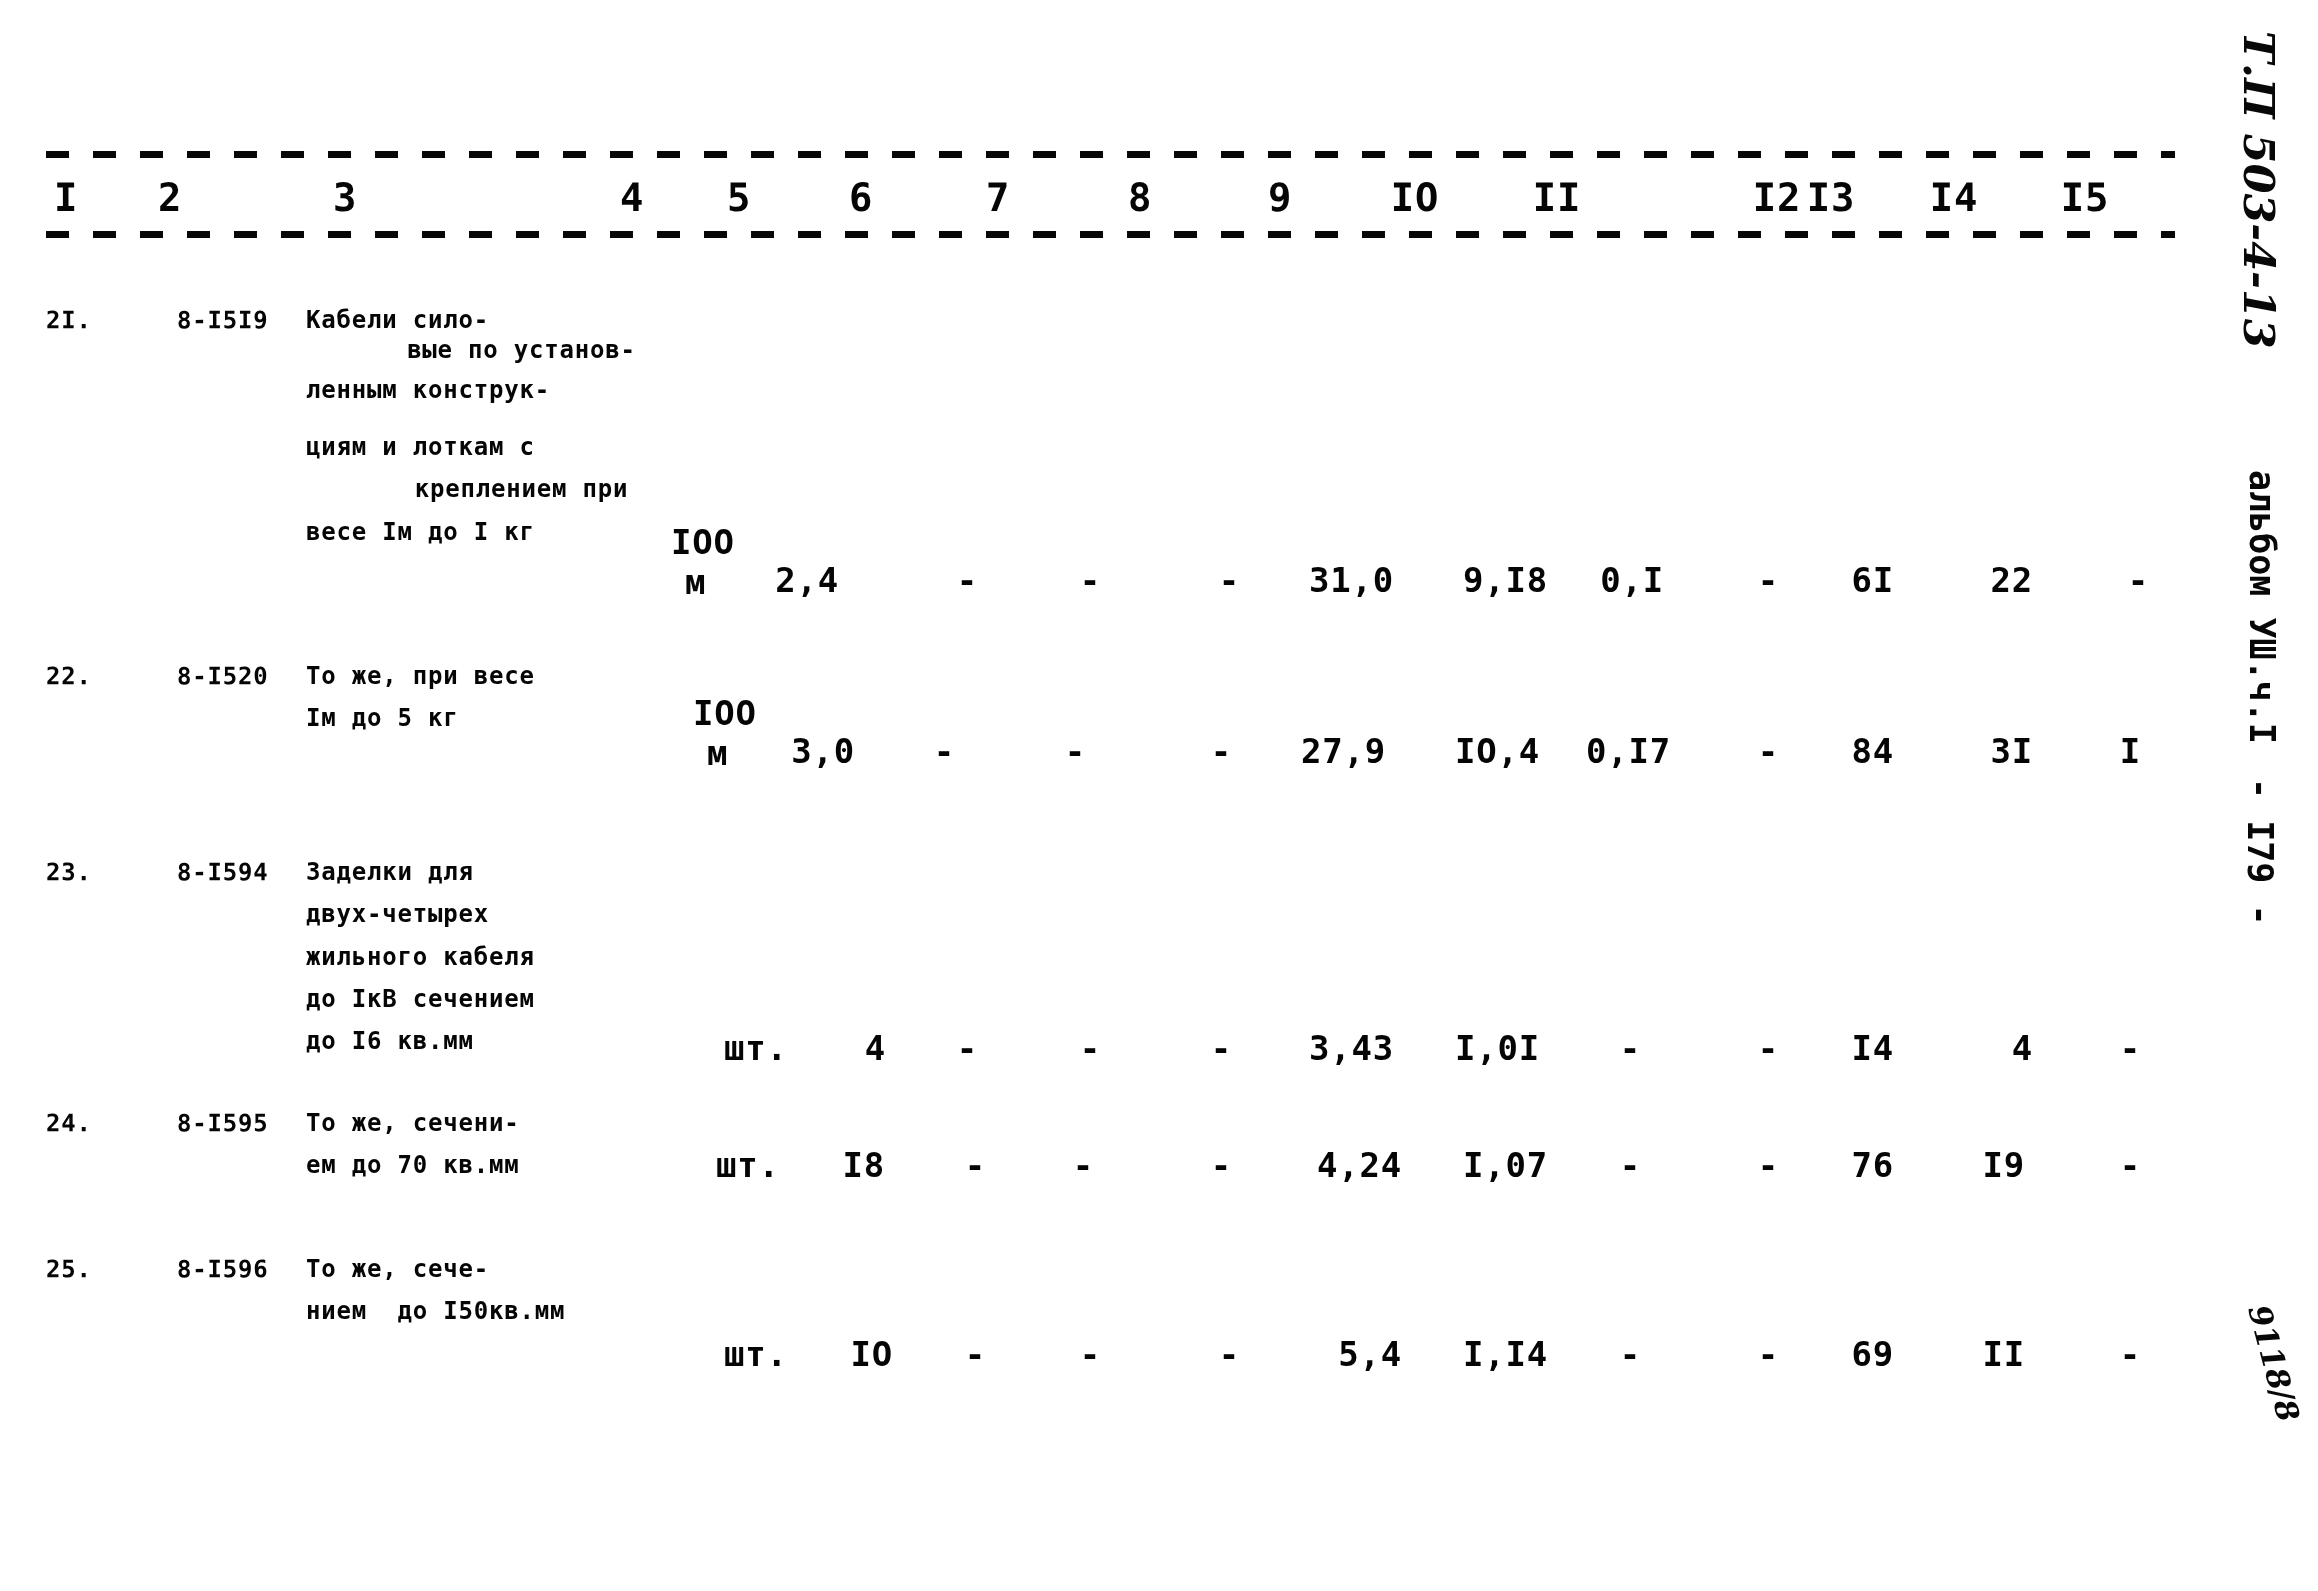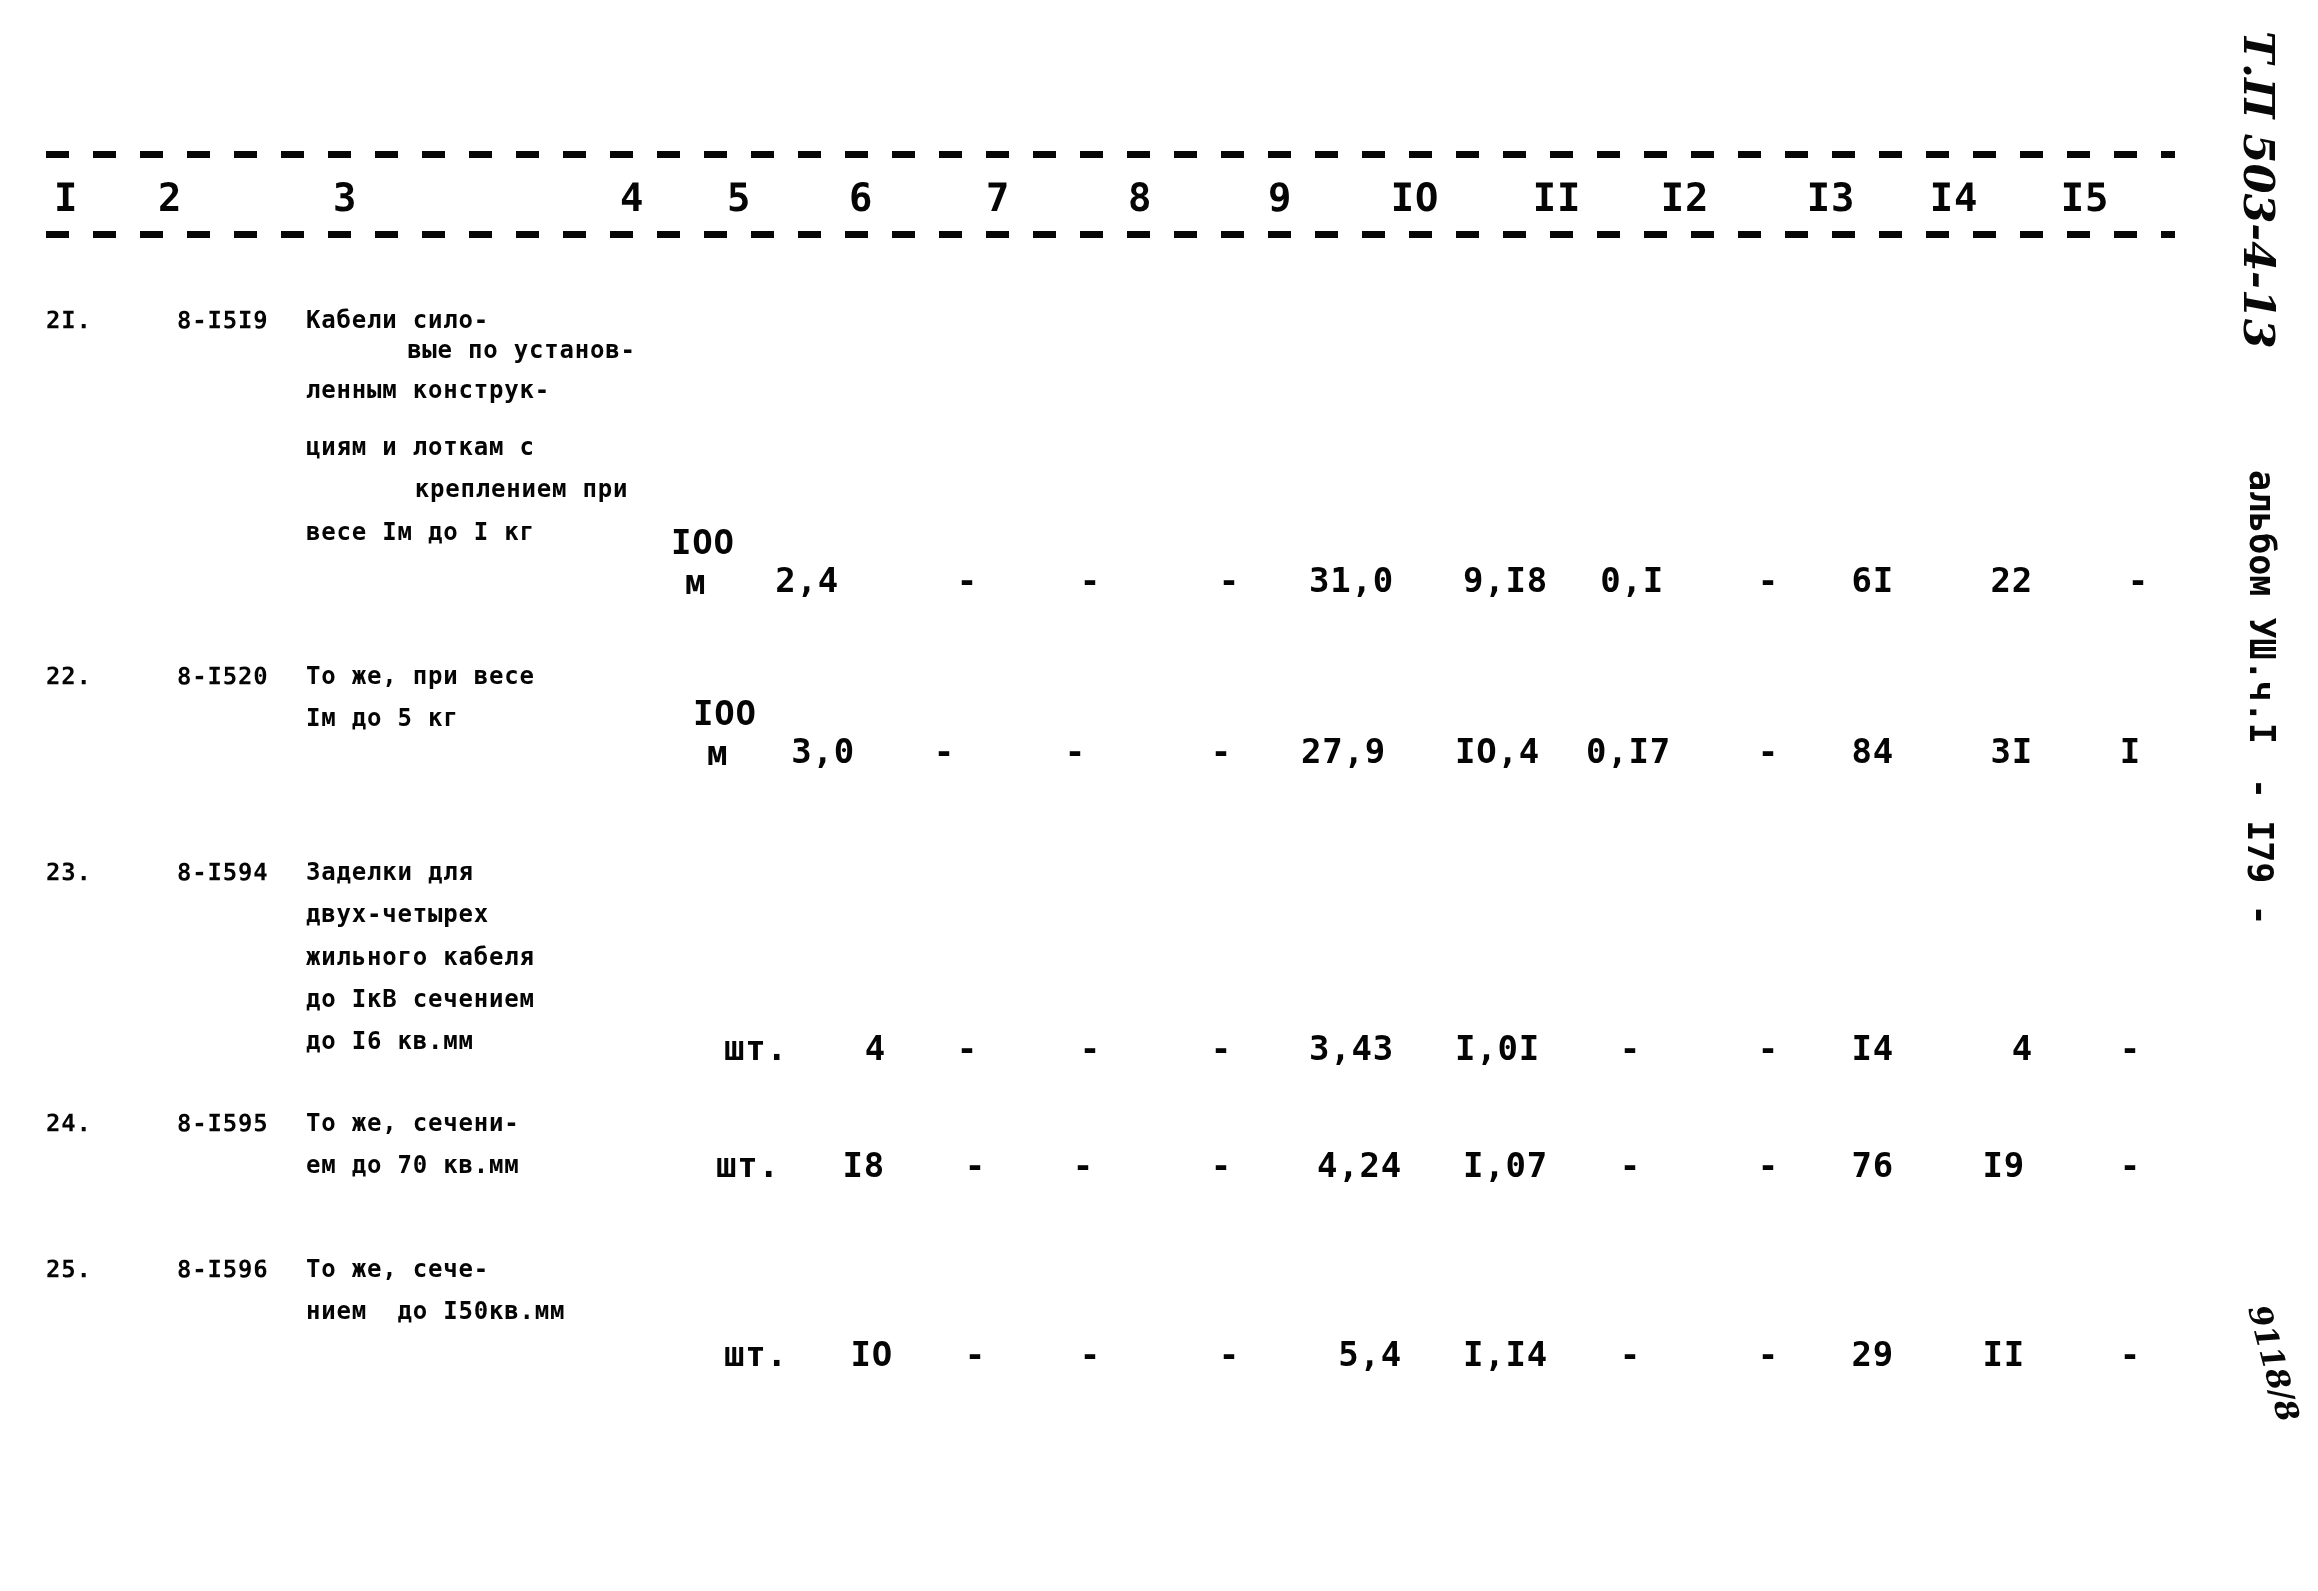--- a/index.html
+++ b/index.html
@@ -131,21 +131,21 @@
       <span class="colnum tw" style="left:139px;width:62px;">2</span>
       <span class="colnum tw" style="left:314px;width:62px;">3</span>
       <span class="colnum tw" style="left:601px;width:62px;">4</span>
       <span class="colnum tw" style="left:708px;width:62px;">5</span>
       <span class="colnum tw" style="left:830px;width:62px;">6</span>
       <span class="colnum tw" style="left:967px;width:62px;">7</span>
       <span class="colnum tw" style="left:1109px;width:62px;">8</span>
       <span class="colnum tw" style="left:1249px;width:62px;">9</span>
       <span class="colnum tw" style="left:1378px;width:74px;">IO</span>
       <span class="colnum tw" style="left:1520px;width:74px;">II</span>
-      <span class="colnum tw" style="left:1648px;width:74px;">I2</span>
+      <span class="colnum tw" style="left:1740px;width:74px;">I2</span>
       <span class="colnum tw" style="left:1794px;width:74px;">I3</span>
       <span class="colnum tw" style="left:1917px;width:74px;">I4</span>
       <span class="colnum tw" style="left:2048px;width:74px;">I5</span>
     </div>
   </div>
 
   <div class="row" style="top:297px;">
     <span class="cell c-num  tw skew1">2I.</span>
     <span class="cell c-code tw skew1">8-I5I9</span>
 
@@ -252,21 +252,21 @@
     <span class="c-unit tw" style="left:724px;top:85px;">шт.</span>
 
     <span class="v tw" style="left:793px;width:100px;top:85px;">IO</span>
     <span class="v tw" style="left:901px;width:85px;top:85px;">-</span>
     <span class="v tw" style="left:1016px;width:85px;top:85px;">-</span>
     <span class="v tw" style="left:1155px;width:85px;top:85px;">-</span>
     <span class="v tw" style="left:1271px;width:131px;top:85px;">5,4</span>
     <span class="v tw" style="left:1417px;width:131px;top:85px;">I,I4</span>
     <span class="v tw" style="left:1556px;width:85px;top:85px;">-</span>
     <span class="v tw" style="left:1694px;width:85px;top:85px;">-</span>
-    <span class="v tw" style="left:1802px;width:92px;top:85px;">29</span>
+    <span class="v tw" style="left:1802px;width:92px;top:85px;">69</span>
     <span class="v tw" style="left:1933px;width:92px;top:85px;">II</span>
     <span class="v tw" style="left:2056px;width:85px;top:85px;">-</span>
   </div>
 
   <div id="margin-block">
     <span class="vhand" style="left:83px; top:31px; transform:rotate(90deg); font-size:43px;">Т.П 503-4-13</span>
 
     <span class="vtext" style="left:82px; top:470px; font-size:35px;">альбом УШ.ч.I</span>
 
     <span class="vtext" style="left:80px; top:778px; font-size:35px;">- I79 -</span>

